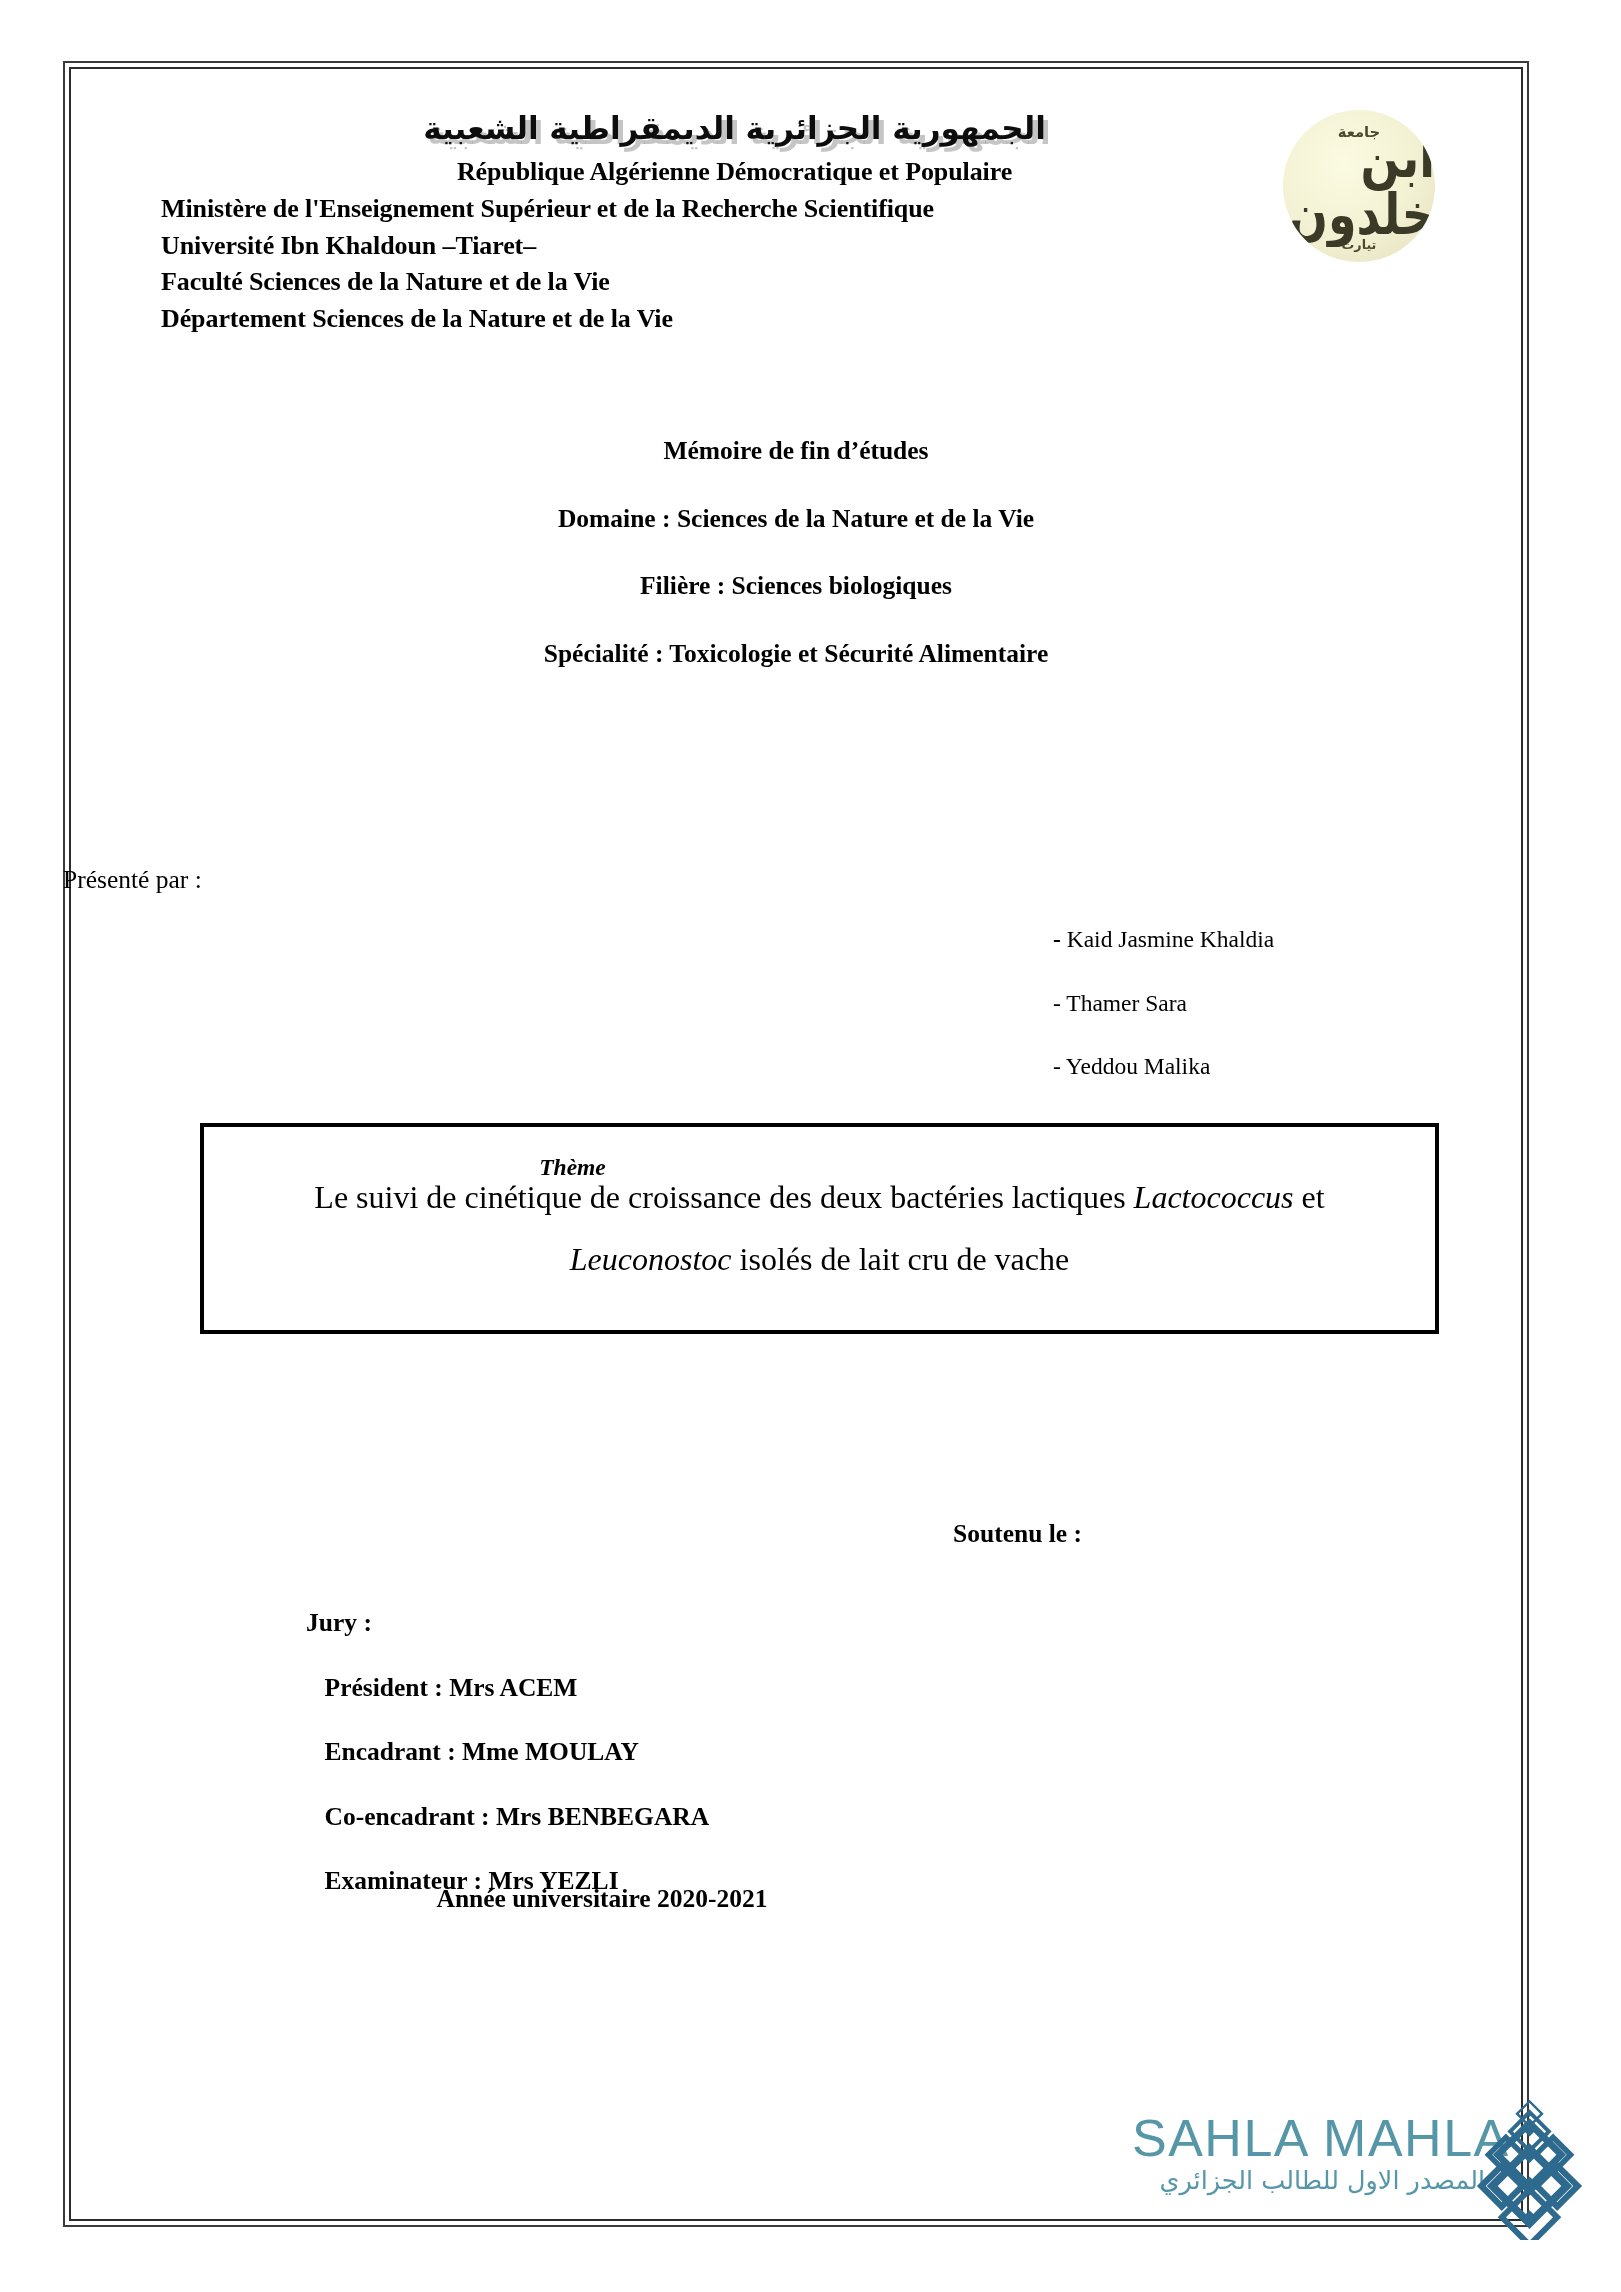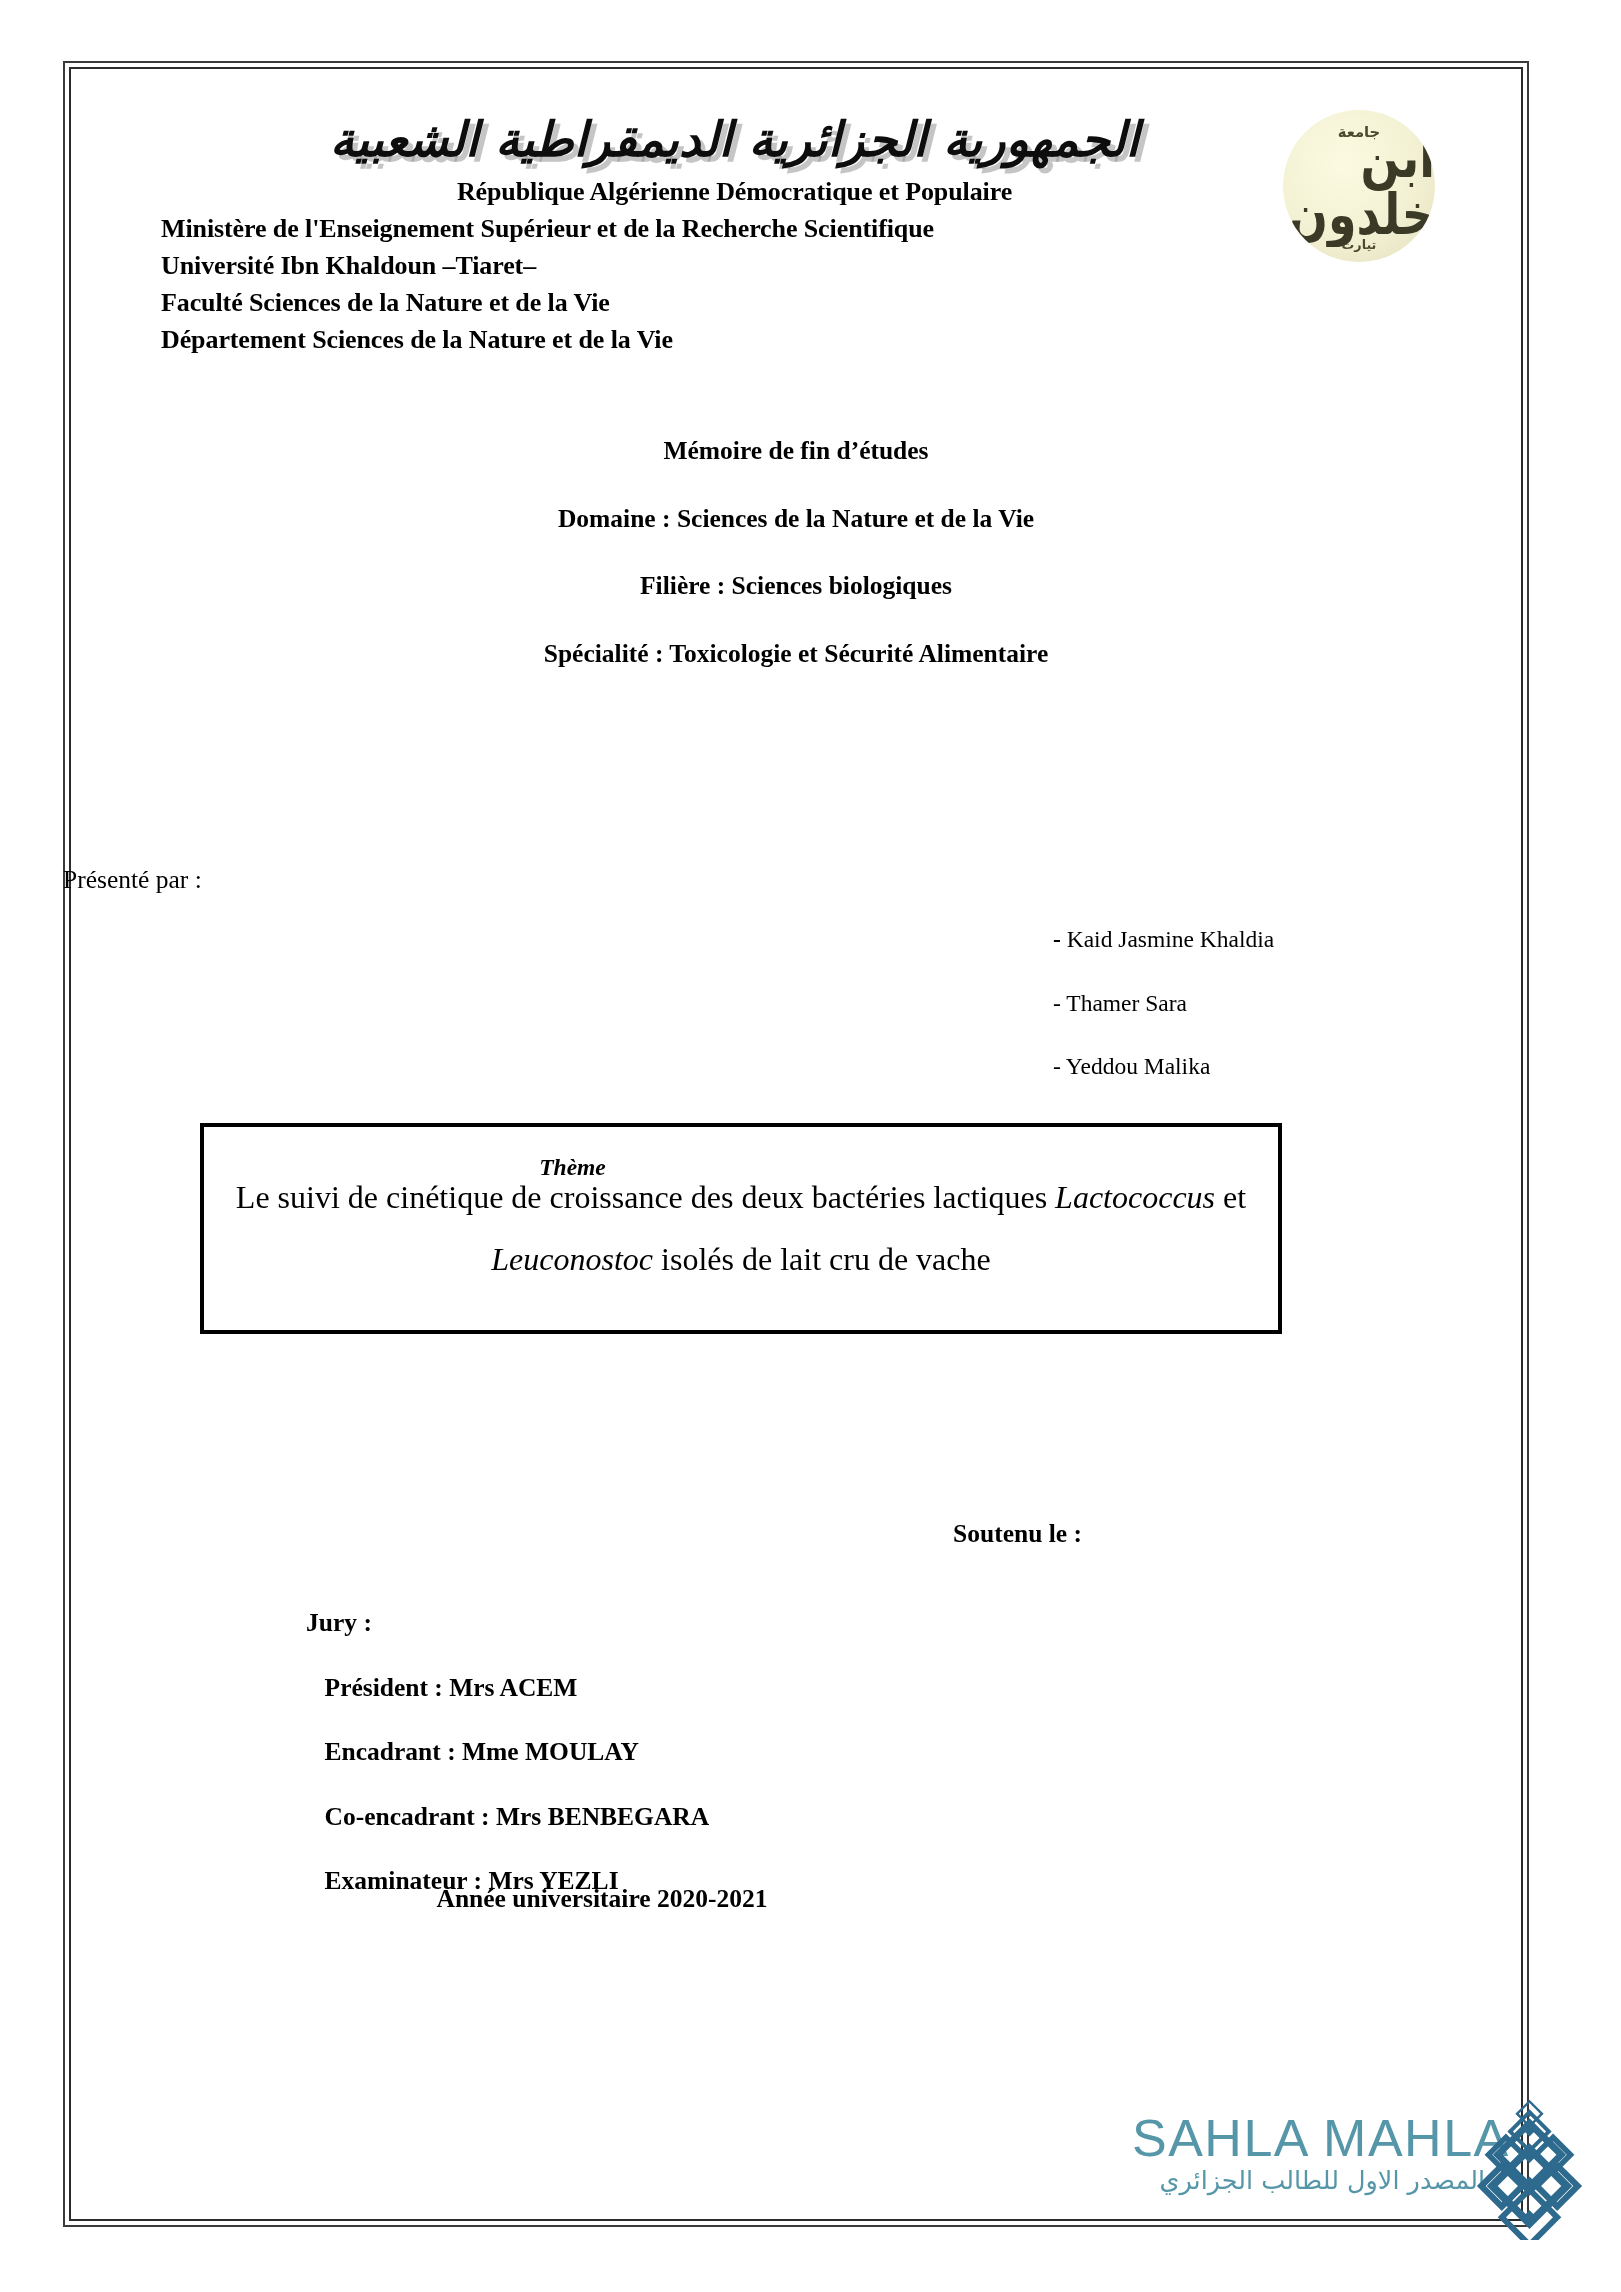--- a/index.html
+++ b/index.html
@@ -48,30 +48,29 @@
 
   
   .header-block {
     position: absolute;
     left: 98px;
     top: 49px;
     width: 1147px;
   }
   .arabic-title {
     font-family: "DejaVu Sans", "Liberation Sans", sans-serif;
-    font-size: 48px;
+    font-size: 31px;
     font-weight: 700;
     direction: rtl;
     text-align: center;
     line-height: 1.22;
     color: #0d0d0d;
     text-shadow: 4.9px 4.9px 0 rgba(150,150,150,0.55);
     white-space: nowrap;
     margin-bottom: 5.9px;
-    font-style: italic;
   }
   .fr-line {
     font-size: 26px;
     font-weight: 700;
     line-height: 1.42;
     letter-spacing: -0.1px;
     white-space: nowrap;
   }
   .fr-line.centered { text-align: center; }
   .fr-line.left { text-align: left; }
@@ -127,21 +126,21 @@
     width: 1019px;
     text-align: center;
     font-size: 23.5px;
     font-weight: 700;
     font-style: italic;
   }
   .theme-box {
     position: absolute;
     left: 137px;
     top: 1062px;
-    width: 1082px;
+    width: 1239px;
     height: 211px;
     border: 4.9px solid #000000;
     box-sizing: border-box;
     display: flex;
     align-items: center;
     justify-content: center;
   }
   .theme-text {
     font-size: 32px;
     font-weight: 400;

